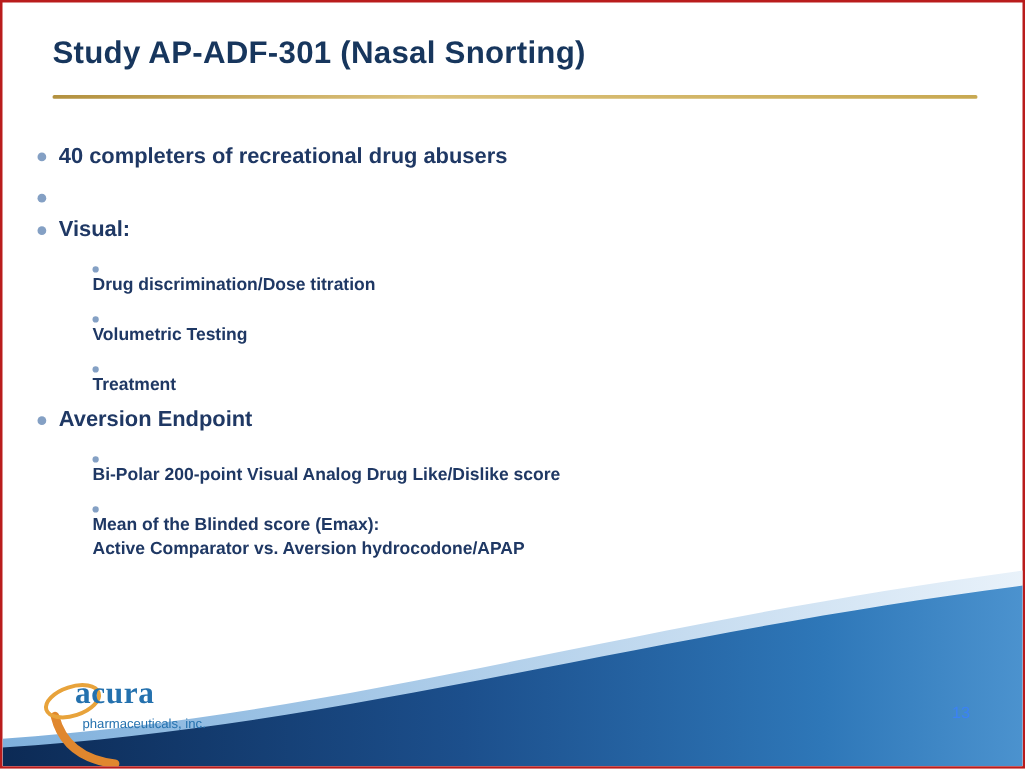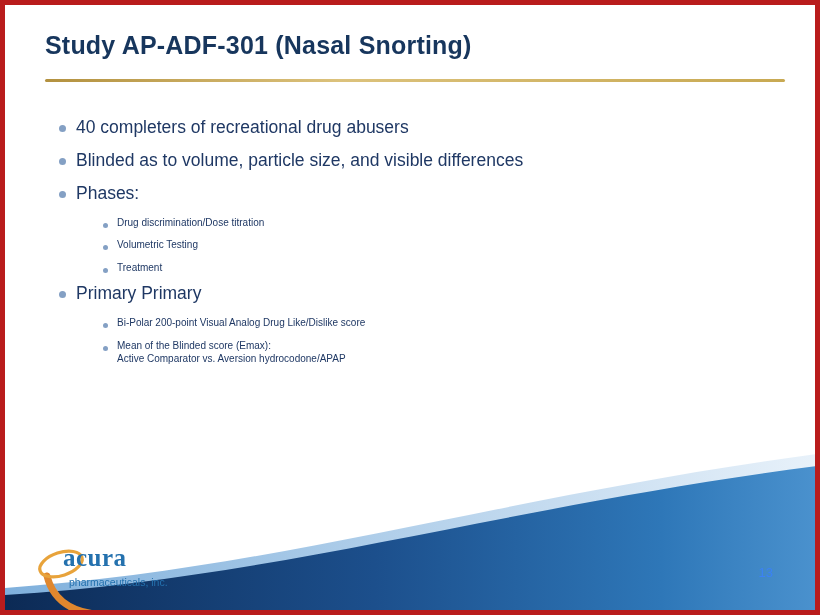--- a/index.html
+++ b/index.html
@@ -1,32 +1,32 @@
 <!DOCTYPE html>
 <html><head>
 <meta charset="utf-8">
 <style>
   html,body{margin:0;padding:0;background:#fff;}
   .slide{
     position:relative;width:820px;height:615px;background:#ffffff;overflow:hidden;
-    font-family:"Liberation Sans",sans-serif;border:5px solid #b91c1c;box-sizing:border-box;
+    font-family:"Liberation Sans",sans-serif;border:2px solid #b91c1c;box-sizing:border-box;
   }
   .title{
     position:absolute;left:40px;top:26px;font-size:25px;font-weight:bold;
     color:#17365D;letter-spacing:0.2px;
   }
   .divider{
     position:absolute;left:40px;top:74px;width:740px;height:3px;
     background:linear-gradient(90deg,#b3913f,#dcc27c 40%,#c8a952);
     border-radius:2px;
   }
-  .content{position:absolute;left:54px;top:112px;right:30px;}
+  .content{position:absolute;left:28px;top:112px;right:30px;font-weight:bold;}
   .li{display:flex;align-items:flex-start;color:#1F3864;}
   .l1{font-size:17.5px;line-height:1.25;margin-bottom:11px;}
-  .l2{font-size:10px;line-height:1.35;margin-bottom:9px;margin-left:44px;}
+  .l2{font-size:14px;line-height:1.35;margin-bottom:9px;margin-left:44px;flex-direction:column;}
   .dot{flex:0 0 auto;border-radius:50%;background:#84A0C4;}
   .d1{width:7px;height:7px;margin:8px 10px 0 0;}
   .d2{width:5px;height:5px;margin:7px 9px 0 0;}
   .wave{position:absolute;left:0;bottom:0;width:820px;height:160px;display:block;}
   .logo{position:absolute;left:28px;top:537px;width:210px;height:78px;}
   .logo-swirl{position:absolute;left:0;top:0;}
   .logo-name{
     position:absolute;left:30px;top:2px;font-size:25px;font-weight:bold;
     color:#2471AE;font-family:"Liberation Serif",serif;letter-spacing:0.5px;
   }
@@ -41,43 +41,42 @@
   <div class="title">Study AP-ADF-301 (Nasal Snorting)</div>
   <div class="divider"></div>
 
   <div class="content">
     <div class="li l1">
       <span class="dot d1"></span>
       <span>40 completers of recreational drug abusers</span>
     </div>
     <div class="li l1">
       <span class="dot d1"></span>
-      <span>Blinded as to volume, particle size, and visible differences</span>
     </div>
     <div class="li l1">
       <span class="dot d1"></span>
-      <span>Phases:</span>
+      <span>Visual:</span>
     </div>
 
     <div class="li l2">
       <span class="dot d2"></span>
       <span>Drug discrimination/Dose titration</span>
     </div>
     <div class="li l2">
       <span class="dot d2"></span>
       <span>Volumetric Testing</span>
     </div>
     <div class="li l2">
       <span class="dot d2"></span>
       <span>Treatment</span>
     </div>
 
     <div class="li l1">
       <span class="dot d1"></span>
-      <span>Primary Primary</span>
+      <span>Aversion Endpoint</span>
     </div>
 
     <div class="li l2">
       <span class="dot d2"></span>
       <span>Bi-Polar 200-point Visual Analog Drug Like/Dislike score</span>
     </div>
     <div class="li l2">
       <span class="dot d2"></span>
       <span>
         <div>Mean of the Blinded score (Emax):</div>

